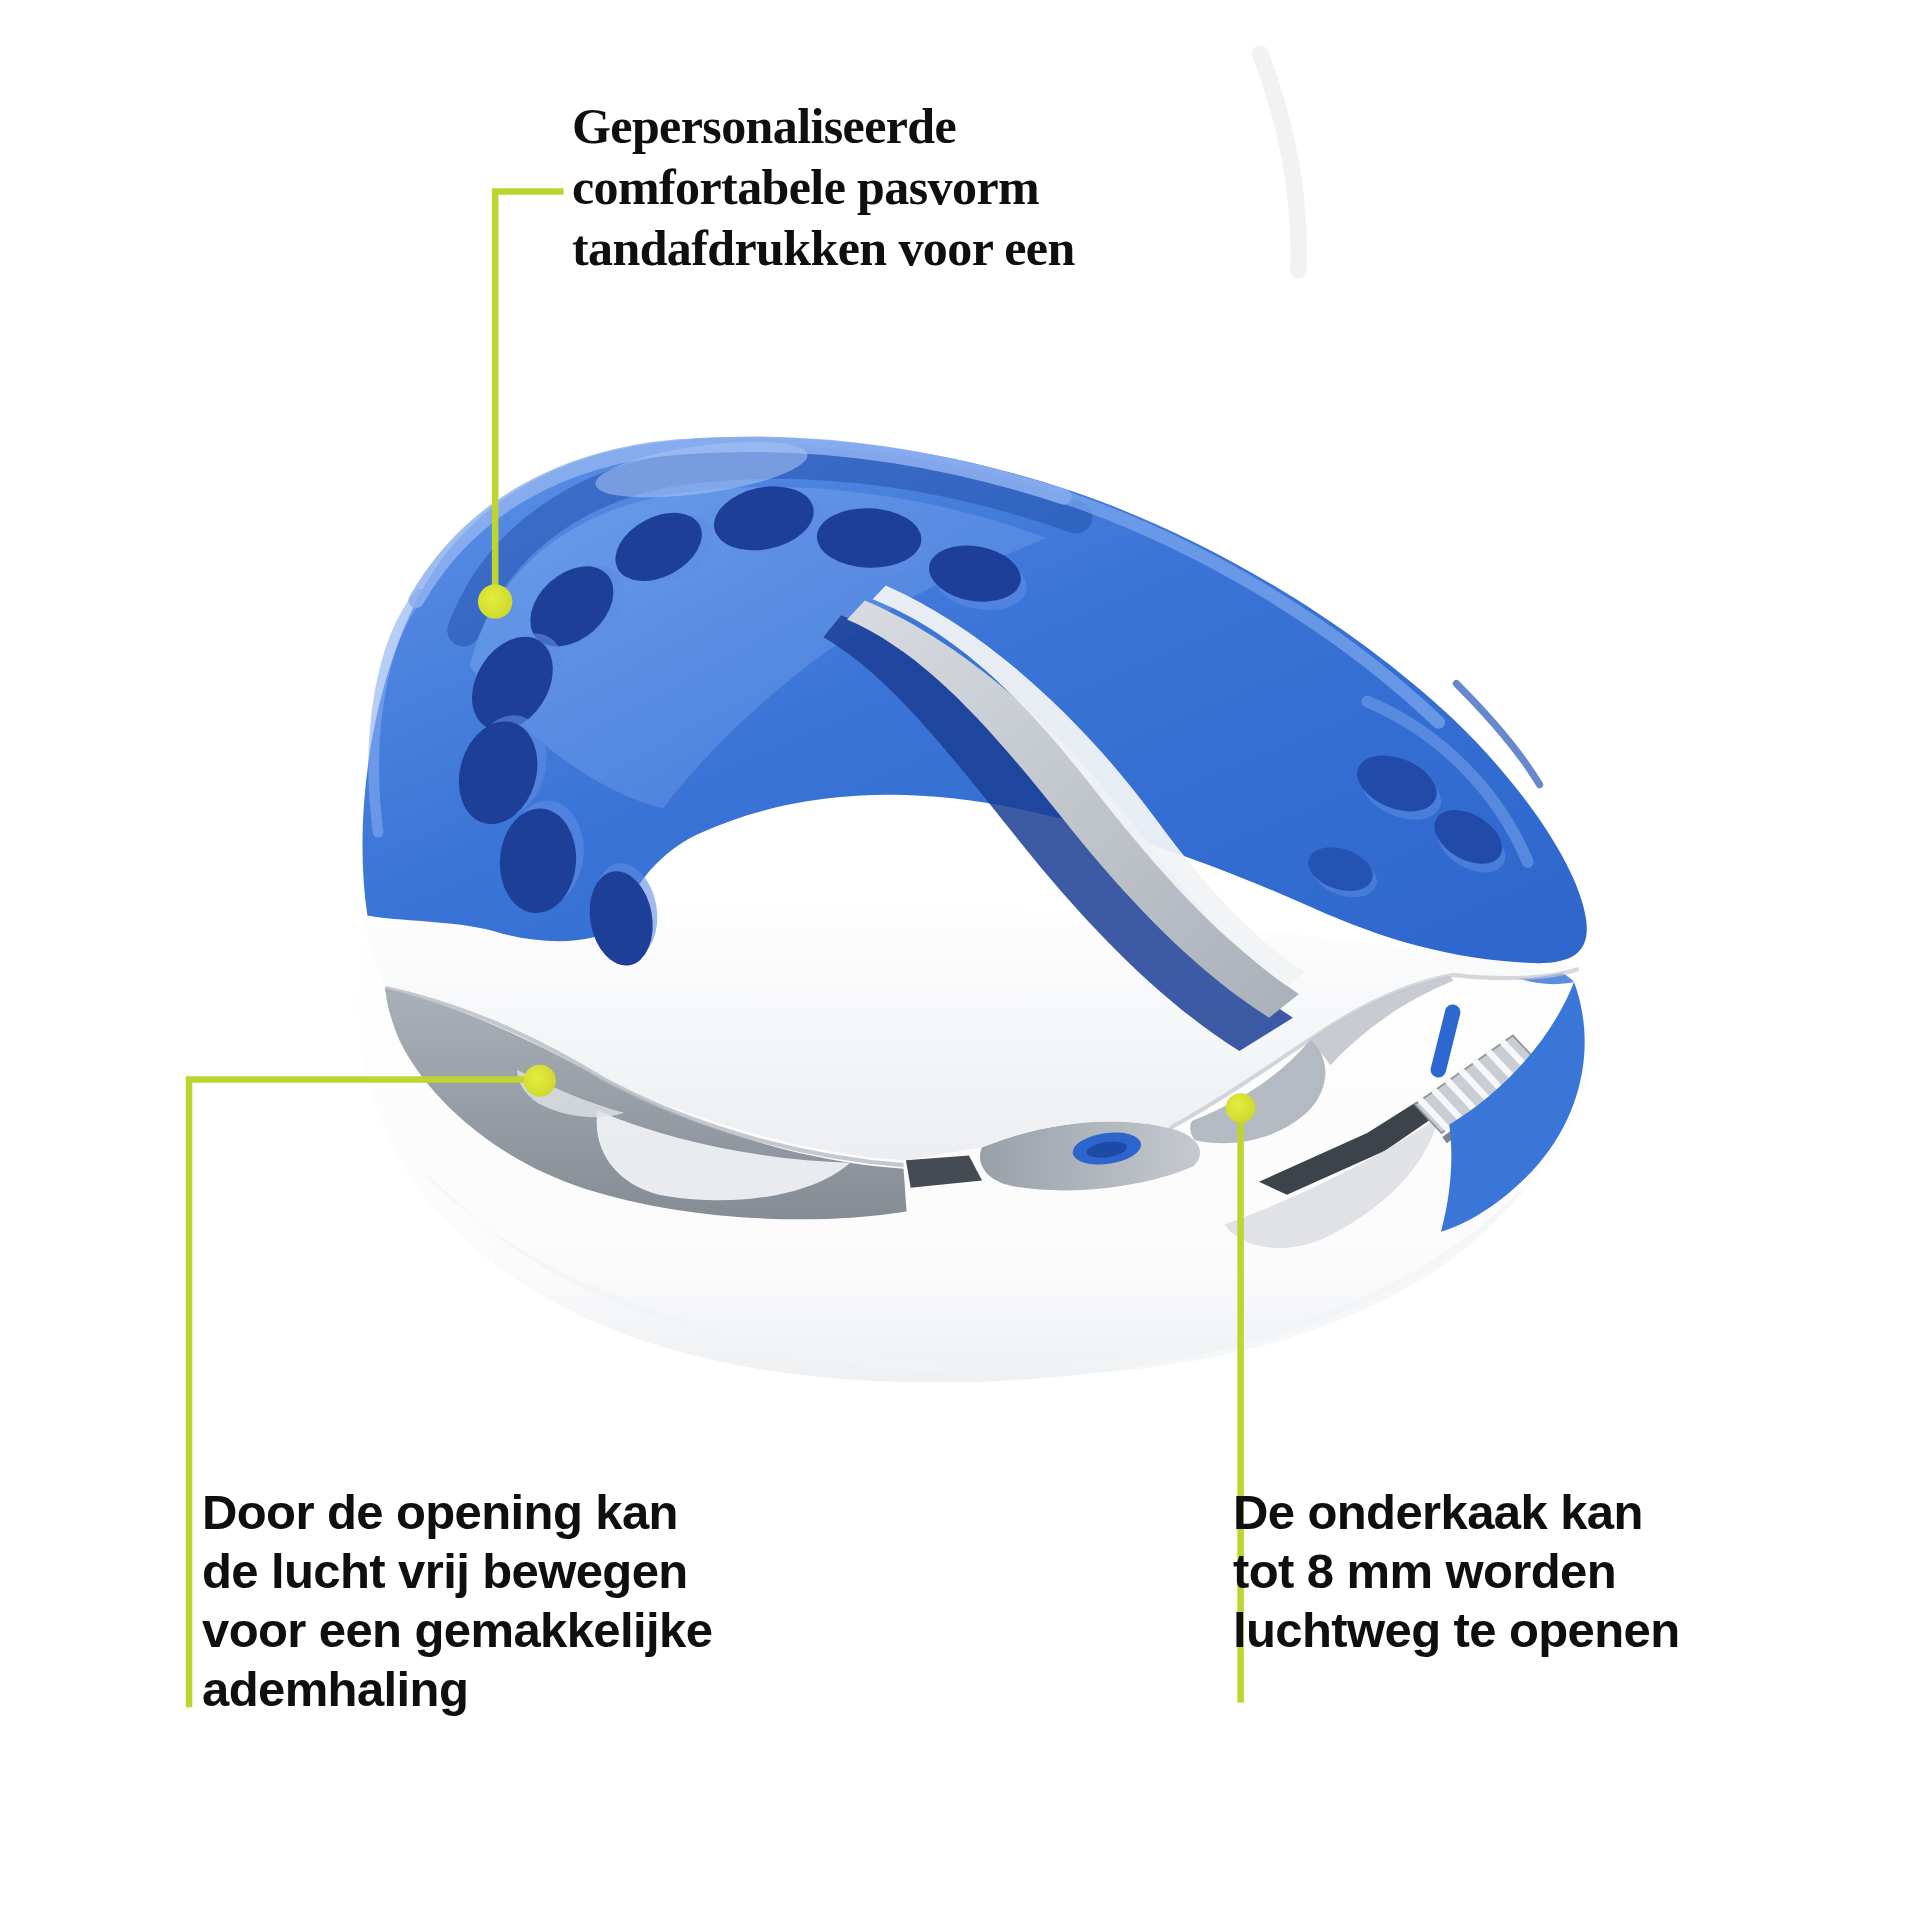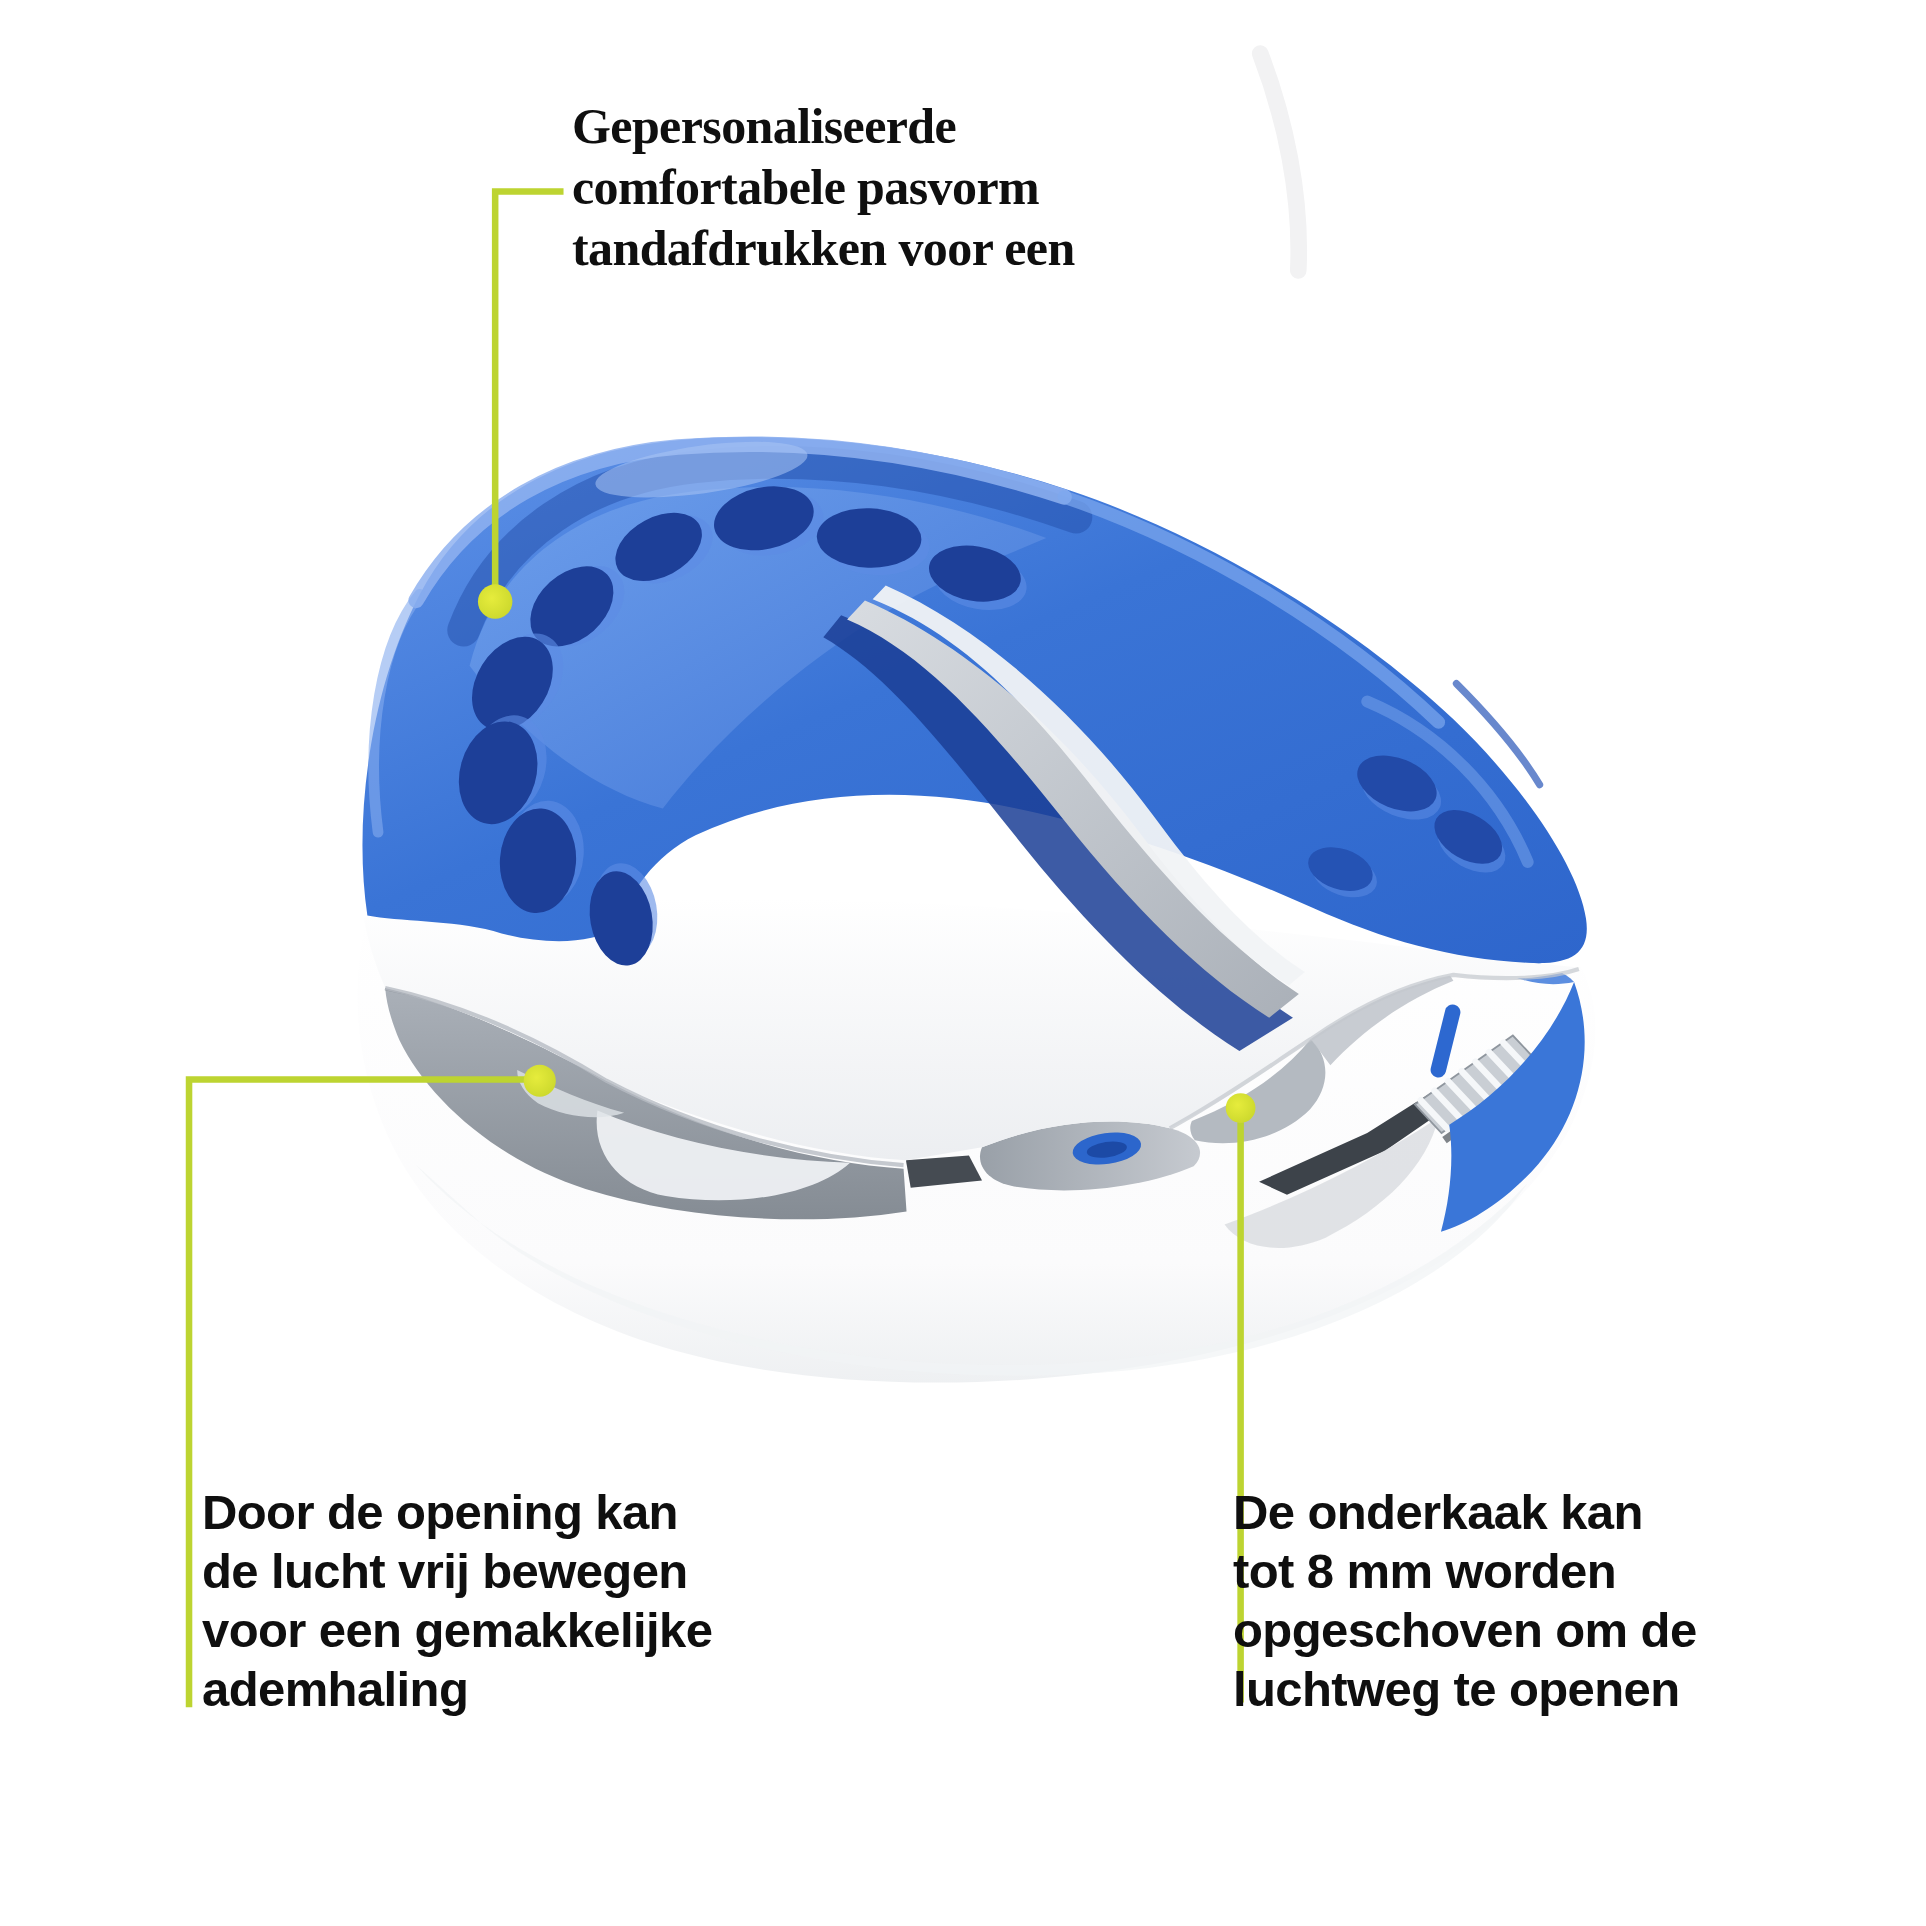--- a/index.html
+++ b/index.html
@@ -283,18 +283,17 @@
   <div class="ann ann-bl">
     <div>Door de opening kan</div>
     <div>de lucht vrij bewegen</div>
     <div>voor een gemakkelijke</div>
     <div>ademhaling</div>
   </div>
 
   <div class="ann ann-br">
     <div>De onderkaak kan</div>
     <div>tot 8 mm worden</div>
-    <div>opgeschoven om de</div>
     <div>luchtweg te openen</div>
   </div>
 
 </div>
 
 
 </body></html>

